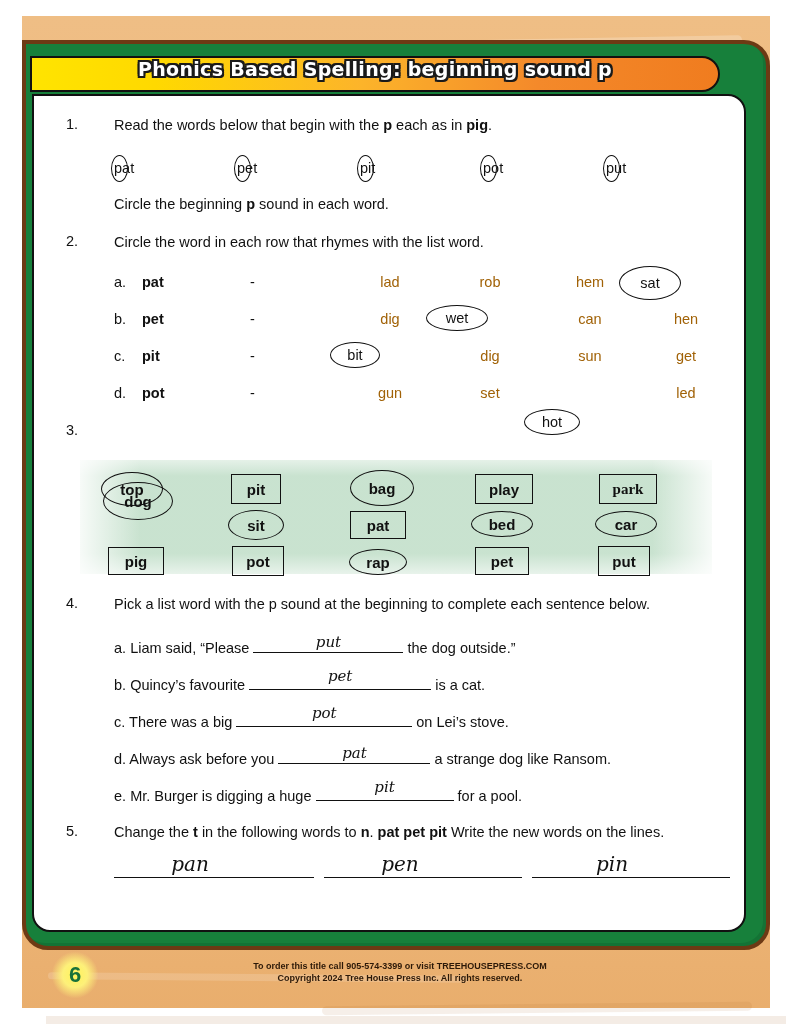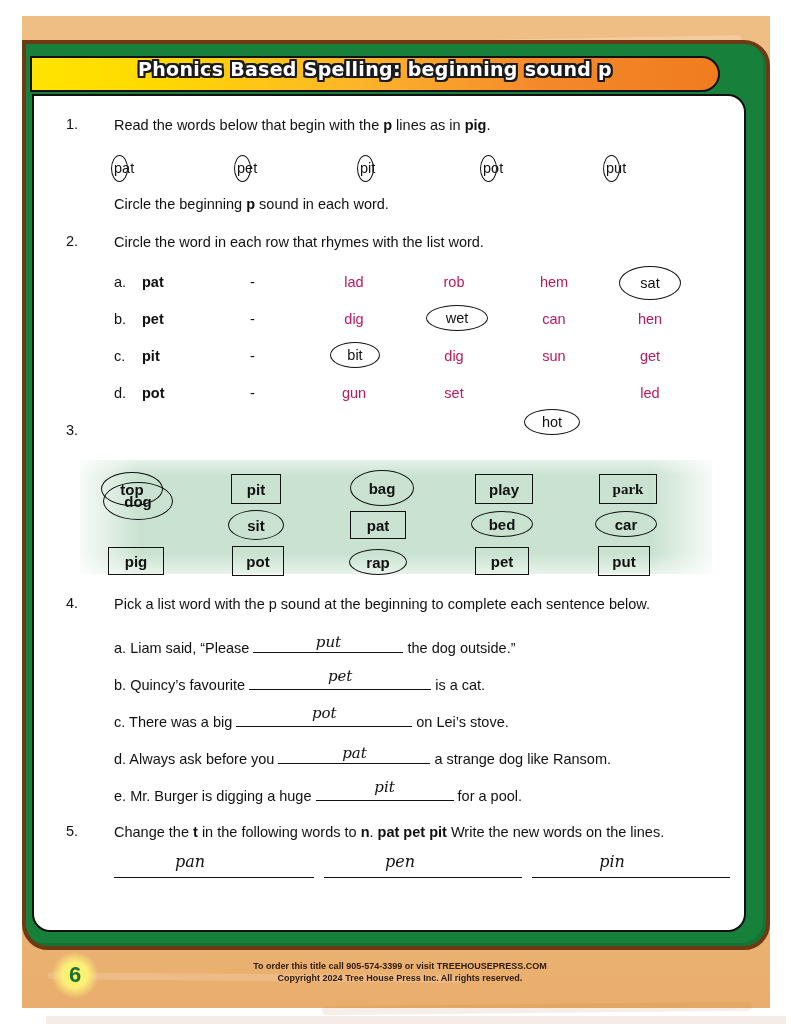--- a/index.html
+++ b/index.html
@@ -84,21 +84,21 @@
   .pcirc{position:relative;display:inline-block;}
   .pcirc::after{
     content:"";position:absolute;left:50%;top:50%;
     width:15px;height:25px;margin-left:-7.5px;margin-top:-13px;
     border:1.6px solid #111;border-radius:50%;
   }
 
   
   .r2lab{position:absolute;font-size:14.5px;color:#111;}
   .dash{position:absolute;font-size:14.5px;color:#111;}
-  .opt{position:absolute;font-size:14.5px;color:#be185d;text-align:center;transform:translateX(-50%);}
+  .opt{position:absolute;font-size:14.5px;color:#a16207;text-align:center;transform:translateX(-50%);margin-left:36px;}
   .ell{
     position:absolute;border:1.7px solid #111;border-radius:50%;
     transform:translateX(-50%);
     display:flex;align-items:center;justify-content:center;
     font-size:14.5px;color:#111;box-sizing:border-box;
   }
 
   
   .greenband{
     position:absolute;left:48px;top:366px;width:632px;height:114px;
@@ -126,21 +126,21 @@
     position:absolute;left:50%;transform:translateX(-50%);
     bottom:1px;
     font-family:"DejaVu Serif",serif;
     font-style:italic;font-size:15px;color:#111;white-space:nowrap;
   }
   .hand.raise{bottom:4px;}
 
   
   .line5{position:absolute;border-bottom:1.8px solid #111;height:0;}
   .hand5{position:absolute;font-family:"DejaVu Serif",serif;font-style:italic;
-    font-size:16px;color:#111;transform:translateX(-50%);}
+    font-size:20px;color:#111;transform:translateX(-50%);}
 
   
   .pgnum{
     position:absolute;left:52px;top:952px;width:46px;height:46px;
     display:flex;align-items:center;justify-content:center;
     font-size:22px;font-weight:bold;color:#17713a;
     background:radial-gradient(circle,#fff35a 0%,#fdf07a 38%,rgba(253,240,122,0) 72%);
   }
   .footer-text{
     position:absolute;left:150px;top:960px;width:500px;
@@ -167,21 +167,21 @@
   <div class="sheet"></div>
 
   <div class="banner">
     <span class="banner-title">Phonics Based Spelling: beginning sound p</span>
   </div>
 
   <div class="content">
 
     <div class="num" style="left:34px;top:22px;">1.</div>
     <div class="txt" style="left:82px;top:22px;">
-      <span>Read the words below that begin with the </span><b>p</b><span> lines as in </span><b>pig</b><span>.</span>
+      <span>Read the words below that begin with the </span><b>p</b><span> each as in </span><b>pig</b><span>.</span>
     </div>
 
     <div class="word" style="left:82px;top:66px;">
       <span class="pcirc"><span>p</span></span><span>at</span>
     </div>
     <div class="word" style="left:205px;top:66px;">
       <span class="pcirc"><span>p</span></span><span>et</span>
     </div>
     <div class="word" style="left:328px;top:66px;">
       <span class="pcirc"><span>p</span></span><span>it</span>

